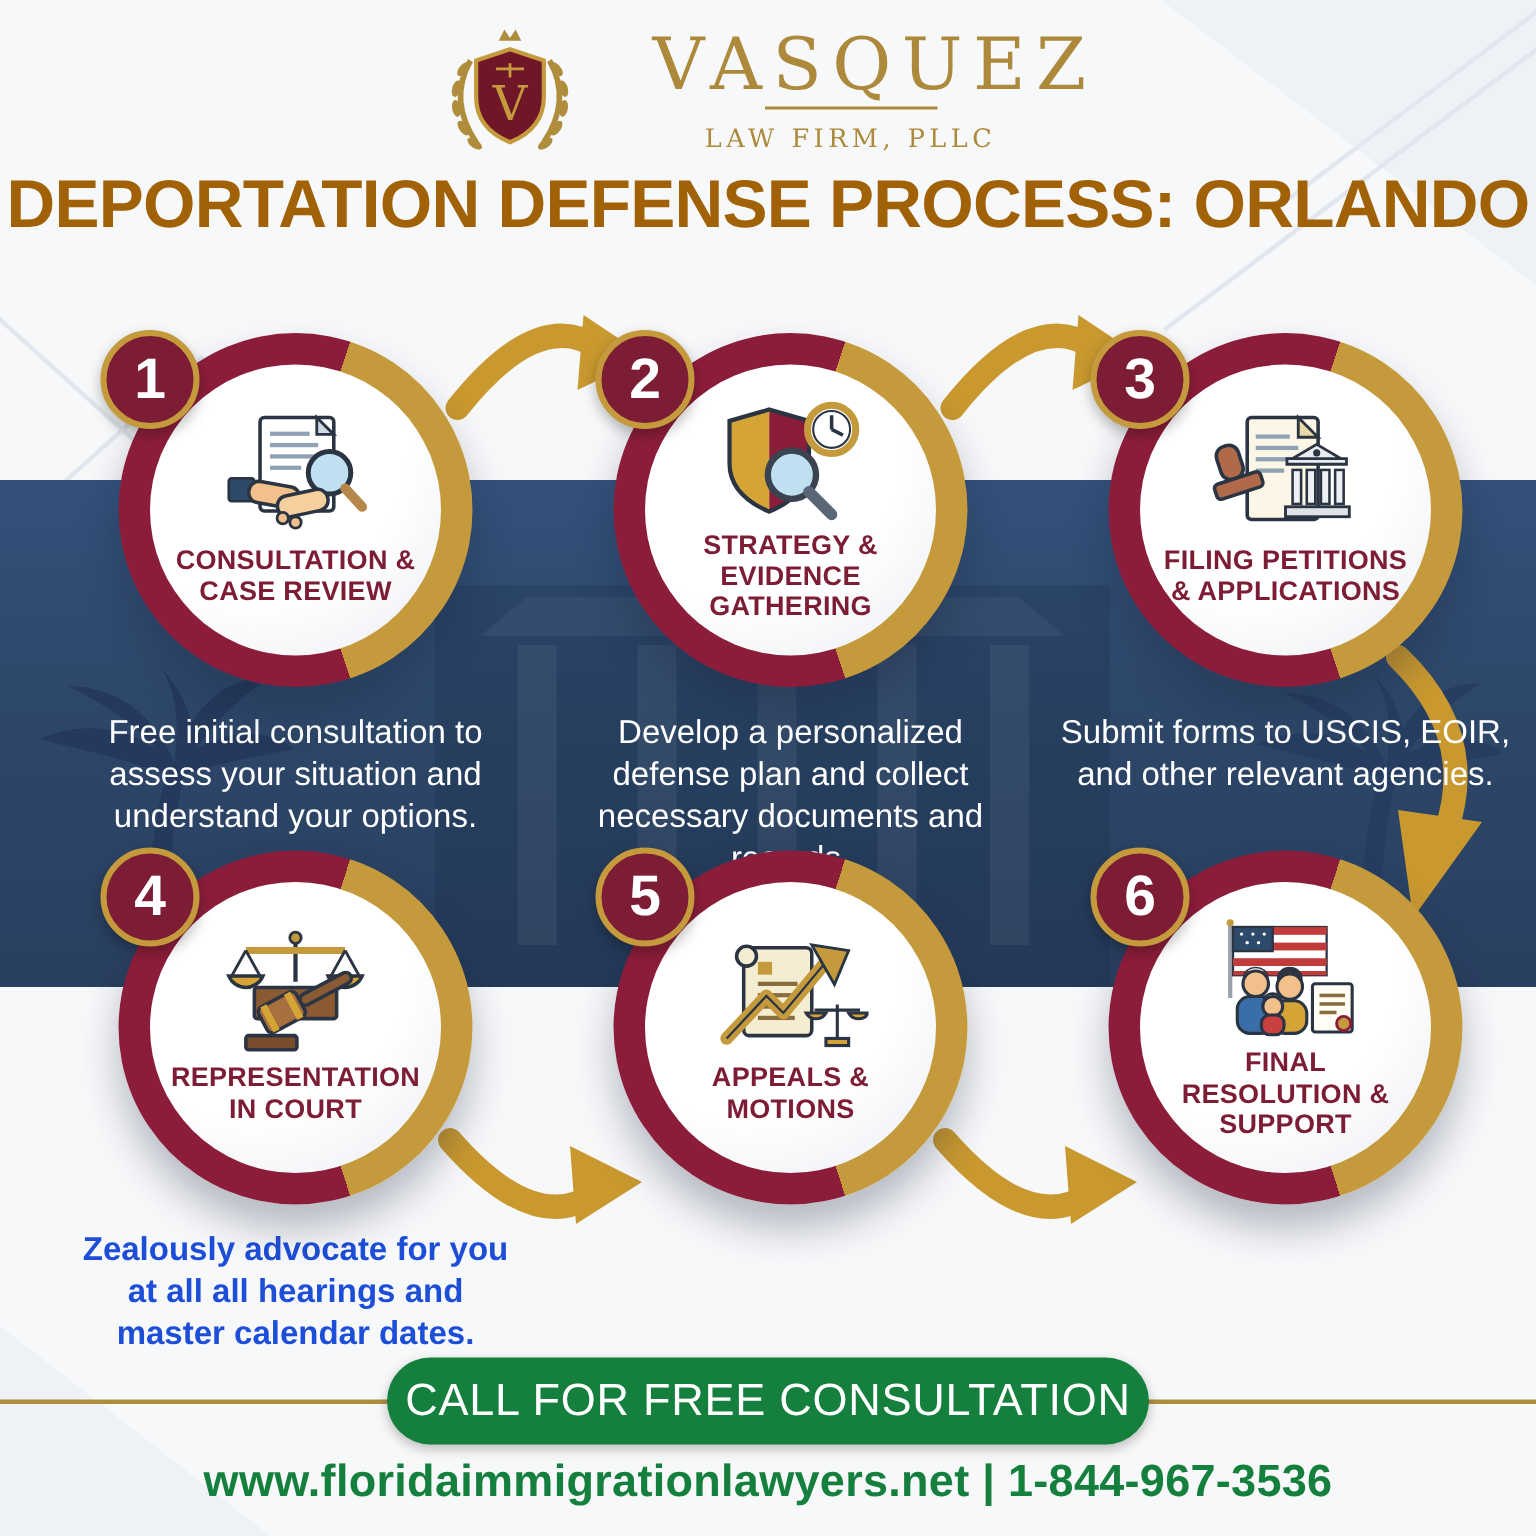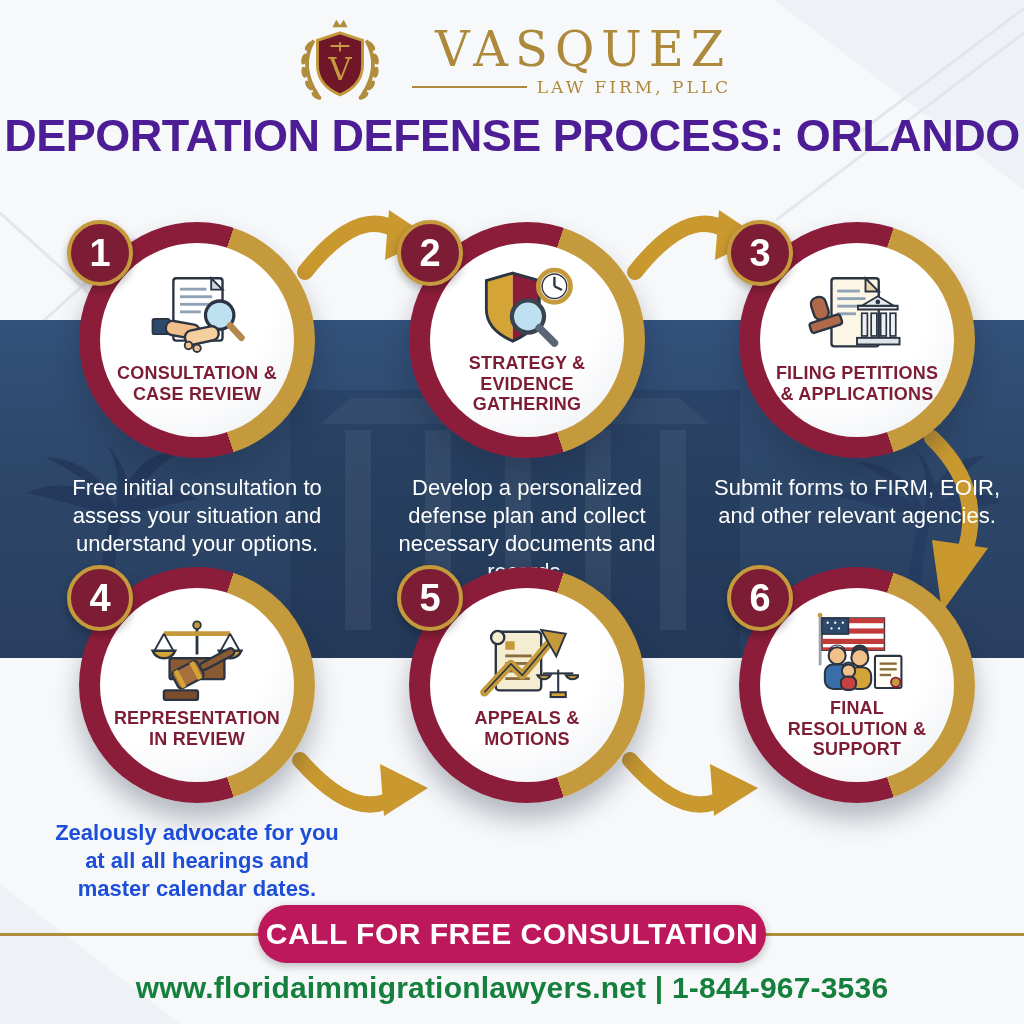--- a/index.html
+++ b/index.html
@@ -22,25 +22,25 @@
   .band-col{position:absolute;top:110px;width:26px;height:200px;background:rgba(255,255,255,.06);}
   .band-pediment{position:absolute;left:320px;top:78px;width:390px;height:26px;
     background:rgba(255,255,255,.05);clip-path:polygon(0 100%,100% 100%,92% 0,8% 0);}
   .palm{position:absolute;}
   
   .logo-row{position:absolute;top:14px;left:0;width:100%;display:flex;
     justify-content:center;align-items:center;gap:16px;}
   .wordmark{display:flex;flex-direction:column;}
   .brand-name{font-family:"DejaVu Serif",serif;font-size:48px;color:#ad8a3b;
     letter-spacing:7px;line-height:1;margin-left:32px;}
-  .brand-sub-row{display:flex;align-items:center;gap:10px;margin-top:4px;justify-content:flex-end;}
+  .brand-sub-row{display:flex;align-items:center;gap:10px;margin-top:4px;justify-content:flex-end;flex-direction:column;}
   .brand-rule{width:115px;height:2px;background:#ad8a3b;}
   .brand-sub{font-family:"DejaVu Serif",serif;font-size:17px;color:#ad8a3b;letter-spacing:3px;}
   .main-title{position:absolute;top:110px;left:0;width:100%;text-align:center;
-    font-size:45px;font-weight:800;color:#4c1d95;letter-spacing:-.5px;}
+    font-size:45px;font-weight:800;color:#a16207;letter-spacing:-.5px;}
   .subtitle{position:absolute;top:164px;left:0;width:100%;text-align:center;
     font-size:26px;font-weight:600;color:#2a2e37;}
   
   .step{position:absolute;width:300px;}
   .col1{left:47px}.col2{left:377px}.col3{left:707px}
   .row1{top:222px}.row2{top:567px}
   .circle-wrap{position:relative;width:236px;margin:0 auto;}
   .circle-outer{width:236px;height:236px;border-radius:50%;
     background:conic-gradient(from 0deg,#8c1d3a 0deg 18deg,#c49a3c 18deg 162deg,#8c1d3a 162deg 360deg);
     display:flex;align-items:center;justify-content:center;
@@ -56,23 +56,23 @@
   .step-title{color:#7d1c35;font-weight:800;font-size:18px;line-height:1.15;
     letter-spacing:.2px;max-width:172px;margin-top:2px;}
   .icon svg{width:104px;height:86px;display:block;}
   .step-desc{margin-top:16px;text-align:center;font-size:22px;line-height:1.28;font-weight:500;}
   .light{color:#ffffff;}
   .dark{color:#1d4ed8;font-weight:600;}
   
   .arrow{position:absolute;}
   
   .cta-line{position:absolute;top:933px;left:0;width:1024px;height:3px;background:#b08c3d;}
-  .cta-pill{position:absolute;top:905px;left:258px;width:508px;height:58px;background:#be185d;
+  .cta-pill{position:absolute;top:905px;left:258px;width:508px;height:58px;background:#15803d;
     border-radius:30px;display:flex;align-items:center;justify-content:center;
-    color:#fff;font-size:30px;font-weight:700;letter-spacing:.5px;
+    color:#fff;font-size:30px;font-weight:400;letter-spacing:.5px;
     box-shadow:0 3px 8px rgba(0,0,0,.25);cursor:pointer;}
   .footer-text{position:absolute;top:971px;left:0;width:100%;text-align:center;
     font-size:30px;font-weight:800;color:#15803d;letter-spacing:.2px;cursor:pointer;}
 </style>
 </head>
 <body>
 
 <div class="canvas">
 
   <div class="deco deco-tri-tr"></div>
@@ -249,21 +249,21 @@
               <rect x="70" y="40" width="6" height="24" fill="#eef1f4" stroke="#2b3442" stroke-width="1.8"></rect>
               <rect x="80" y="40" width="6" height="24" fill="#eef1f4" stroke="#2b3442" stroke-width="1.8"></rect>
               <rect x="90" y="40" width="6" height="24" fill="#eef1f4" stroke="#2b3442" stroke-width="1.8"></rect>
               <rect x="55" y="66" width="45" height="7" fill="#dfe3e8" stroke="#2b3442" stroke-width="2"></rect>
             </svg>
           </span>
           <div class="step-title">FILING PETITIONS &amp; APPLICATIONS</div>
         </div>
       </div>
     </div>
-    <div class="step-desc light">Submit forms to FIRM, EOIR, and other relevant agencies.</div>
+    <div class="step-desc light">Submit forms to USCIS, EOIR, and other relevant agencies.</div>
   </div>
 
   <div class="step row2 col1">
     <div class="circle-wrap">
       <div class="badge">
           <span>4</span>
         </div>
       <div class="circle-outer">
         <div class="circle-inner">
           <span class="icon">
@@ -278,21 +278,21 @@
               <rect x="26" y="40" width="58" height="22" rx="2" fill="#8a5a33" stroke="#2b3442" stroke-width="2.5"></rect>
               <rect x="20" y="74" width="36" height="10" rx="2" fill="#7a4e2c" stroke="#2b3442" stroke-width="2.5"></rect>
               <g transform="rotate(-28 48 56)">
                 <rect x="30" y="46" width="30" height="20" rx="4" fill="#a9703f" stroke="#2b3442" stroke-width="2.5"></rect>
                 <rect x="33" y="46" width="5" height="20" fill="#d4a437"></rect>
                 <rect x="52" y="46" width="5" height="20" fill="#d4a437"></rect>
                 <rect x="60" y="52" width="40" height="8" rx="4" fill="#8a5a33" stroke="#2b3442" stroke-width="2.5"></rect>
               </g>
             </svg>
           </span>
-          <div class="step-title">REPRESENTATION IN REVIEW</div>
+          <div class="step-title">REPRESENTATION IN COURT</div>
         </div>
       </div>
     </div>
     <div class="step-desc dark">Zealously advocate for you at all all hearings and master calendar dates.</div>
   </div>
 
   <div class="step row2 col2">
     <div class="circle-wrap">
       <div class="badge">
           <span>5</span>

